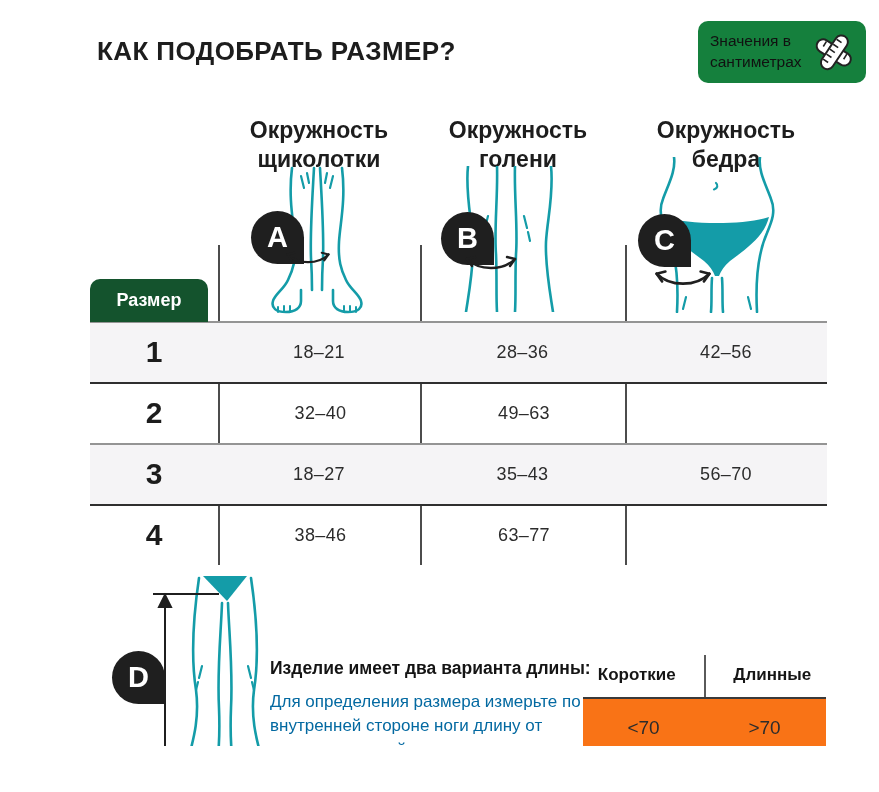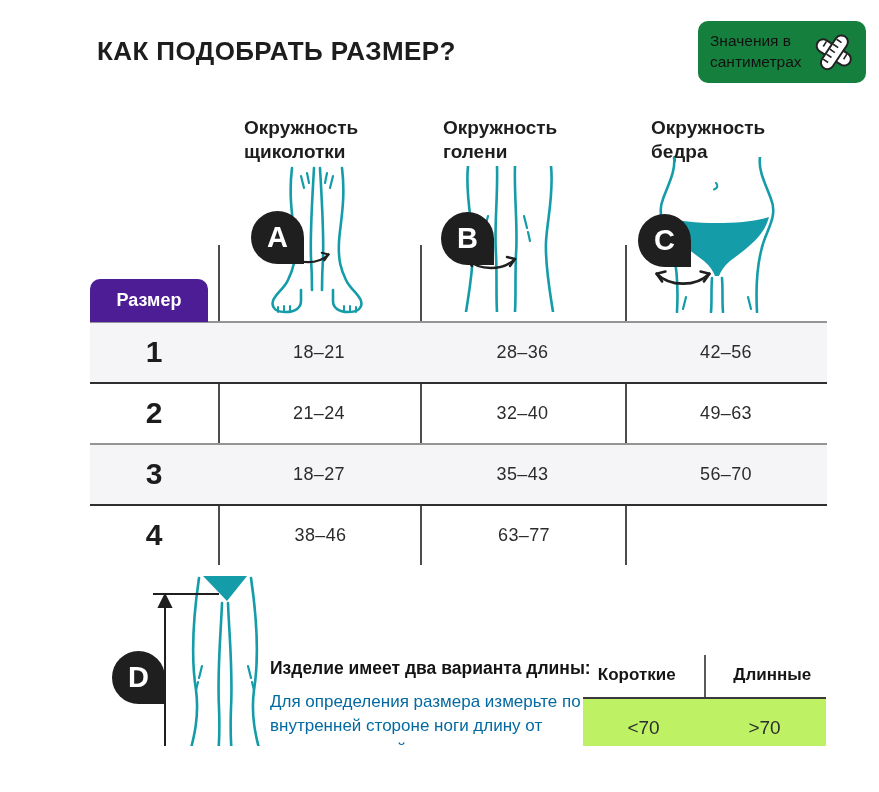--- a/index.html
+++ b/index.html
@@ -4,21 +4,21 @@
 <style>
   * { margin:0; padding:0; box-sizing:border-box; }
   body { background:#fff; font-family:"Liberation Sans", sans-serif; color:#1e1e1e; }
   .canvas { position:relative; width:879px; height:746px; background:#ffffff; overflow:hidden;padding-left:32px; }
 
   .page-title { position:absolute; left:97px; top:36px; font-size:26px; font-weight:bold; letter-spacing:.4px; color:#1d1d1d; }
 
   .units-badge { position:absolute; left:698px; top:21px; width:168px; height:62px; background:#15803d; border-radius:10px; display:flex; align-items:center; justify-content:space-between; padding:0 10px 0 12px; }
   .units-badge .txt { font-size:15.5px; line-height:1.35; width:102px; color:#111; }
 
-  .col-head { position:absolute; width:150px; text-align:left; font-size:19px; font-weight:bold; line-height:1.25; color:#1d1d1d; }
+  .col-head { position:absolute; width:150px; text-align:center; font-size:23px; font-weight:bold; line-height:1.25; color:#1d1d1d; }
   .col-head.c1 { left:244px; top:116px; }
   .col-head.c2 { left:443px; top:116px; }
   .col-head.c3 { left:651px; top:116px; }
 
   .illus { position:absolute; }
 
   .marker { position:absolute; width:53px; height:53px; background:#1f1f1f; border-radius:50% 50% 0 50%; color:#fff; display:flex; align-items:center; justify-content:center; font-size:29px; font-weight:bold; }
   .marker.a { left:251px; top:211px; }
   .marker.b { left:441px; top:212px; }
   .marker.c { left:638px; top:214px; }
@@ -30,38 +30,38 @@
   .vl1 { left:218px; } .vl2 { left:420px; } .vl3 { left:625px; }
   .hline { position:absolute; left:90px; width:737px; }
   .hl1 { top:321px; height:1.5px; background:#949494; }
   .hl2 { top:382px; height:2px;   background:#2f2f2f; }
   .hl3 { top:443px; height:1.5px; background:#949494; }
   .hl4 { top:504px; height:2px;   background:#2f2f2f; }
 
   .rowbg { position:absolute; left:90px; width:737px; height:60px; background:#f5f4f6; }
   .rb1 { top:322.5px; } .rb2 { top:444.5px; }
 
-  .corner-badge { position:absolute; left:90px; top:279px; width:118px; height:43px; background:#4c1d95; border-radius:10px 10px 0 0; color:#fff; font-size:18px; font-weight:bold; display:flex; align-items:center; justify-content:center; }
+  .corner-badge { position:absolute; left:90px; top:279px; width:118px; height:43px; background:#14532d; border-radius:10px 10px 0 0; color:#fff; font-size:18px; font-weight:bold; display:flex; align-items:center; justify-content:center; }
 
   .trow { position:absolute; left:90px; width:737px; height:60px; display:flex; }
   .tr1 { top:322px; } .tr2 { top:383px; } .tr3 { top:444px; } .tr4 { top:505px; }
   .cell { display:flex; align-items:center; justify-content:center; }
   .cell.size { width:128px; font-size:30px; font-weight:bold; color:#1c1c1c; }
   .cell.v1 { width:202px; } .cell.v2 { width:205px; } .cell.v3 { width:202px; }
   .cell.val { font-size:18px; color:#2c2c2c; letter-spacing:.4px; }
 
   .len-heading { position:absolute; left:270px; top:658px; width:330px; font-size:17.5px; font-weight:bold; color:#141414; }
   .len-desc { position:absolute; left:270px; top:690px; width:318px; font-size:17px; line-height:1.4; color:#0369a1; }
 
   .mini-table { position:absolute; left:583px; top:653px; width:243px; height:104px; }
   .mini-head { display:flex; height:44px;gap:28px; }
   .mini-head .mh { width:121px; display:flex; align-items:center; justify-content:center; font-size:17px; font-weight:bold; color:#161616; }
   .mini-divider { position:absolute; left:121px; top:2px; width:1.5px; height:102px; background:#5a5a5a; }
   .mini-hline { position:absolute; left:0; top:44px; width:243px; height:1.5px; background:#3a3a3a; }
-  .mini-vals { position:absolute; left:0; top:45.5px; width:243px; height:59px; background:#bef264; display:flex; }
+  .mini-vals { position:absolute; left:0; top:45.5px; width:243px; height:59px; background:#f97316; display:flex; }
   .mini-vals .mv { width:121px; display:flex; align-items:center; justify-content:center; font-size:19px; color:#2c2c2c; }
 </style>
 </head>
 <body>
 
 <div class="canvas">
 
   <div class="page-title">КАК ПОДОБРАТЬ РАЗМЕР?</div>
 
   <div class="units-badge">
@@ -150,21 +150,20 @@
   <div class="corner-badge">Размер</div>
 
   <div class="trow tr1">
     <div class="cell size">1</div>
     <div class="cell val v1">18–21</div>
     <div class="cell val v2">28–36</div>
     <div class="cell val v3">42–56</div>
   </div>
   <div class="trow tr2">
     <div class="cell size">2</div>
-    <div class="cell val v1">21–24</div>
     <div class="cell val v2">32–40</div>
     <div class="cell val v3">49–63</div>
   </div>
   <div class="trow tr3">
     <div class="cell size">3</div>
     <div class="cell val v1">18–27</div>
     <div class="cell val v2">35–43</div>
     <div class="cell val v3">56–70</div>
   </div>
   <div class="trow tr4">

